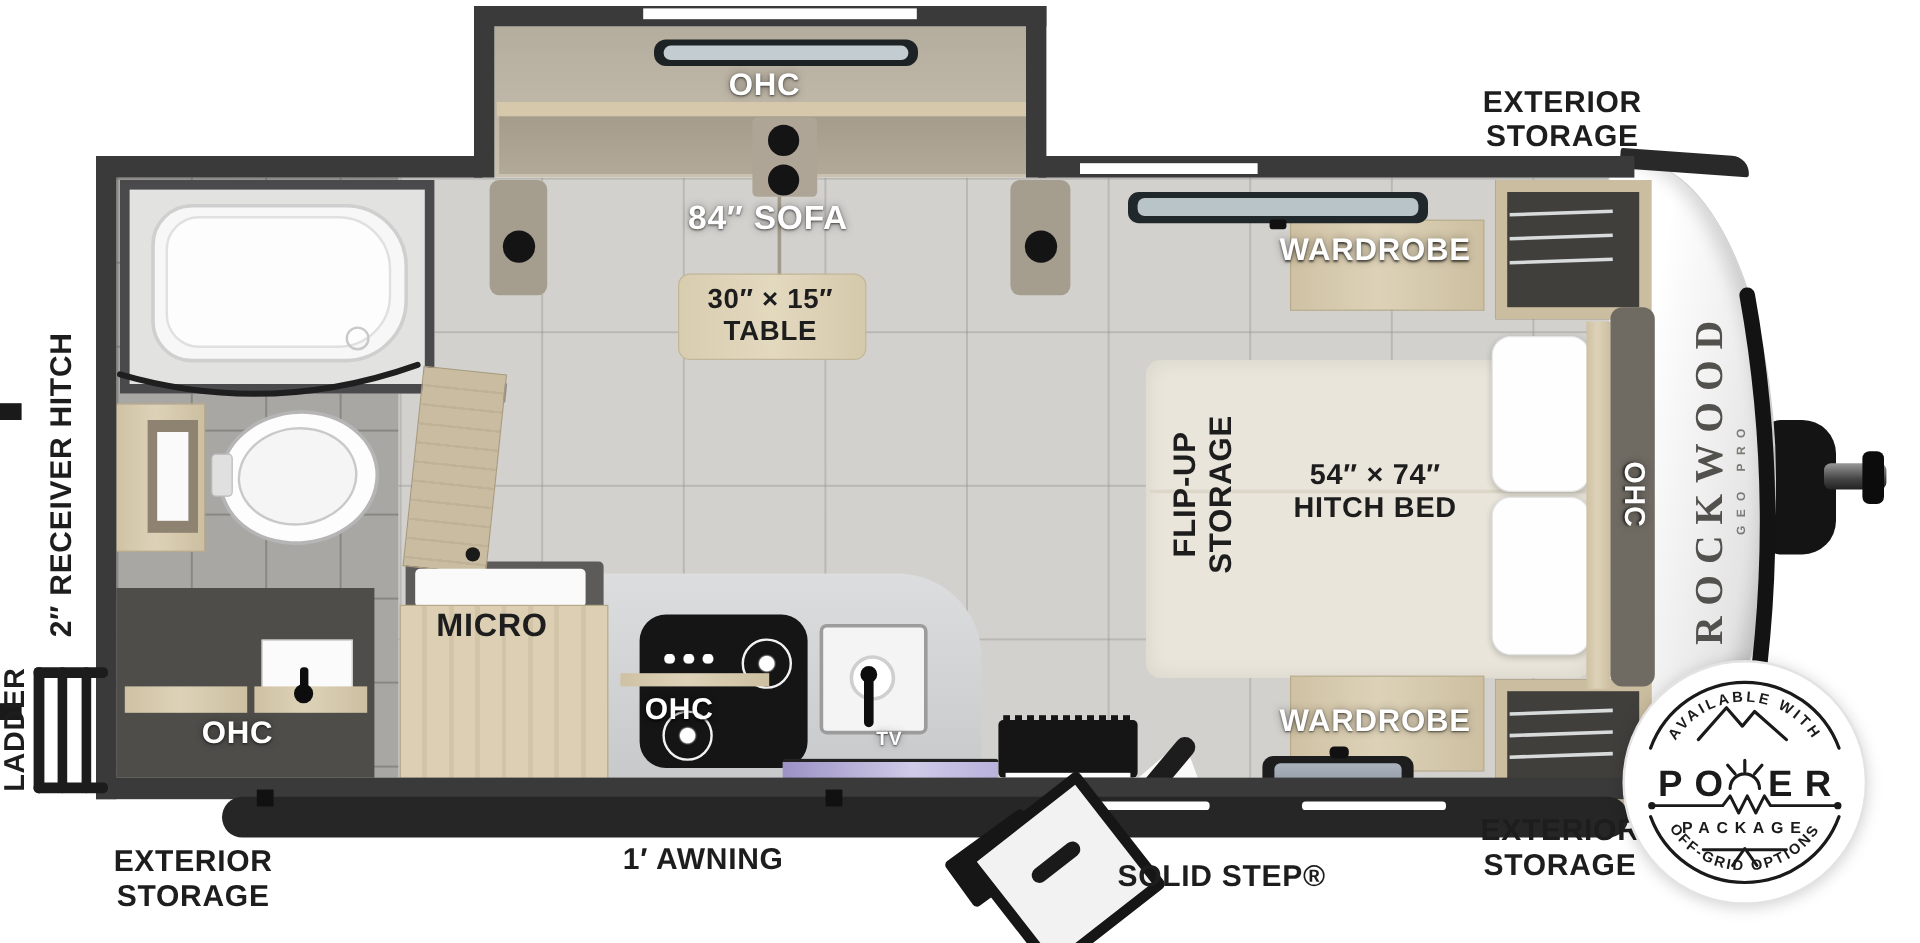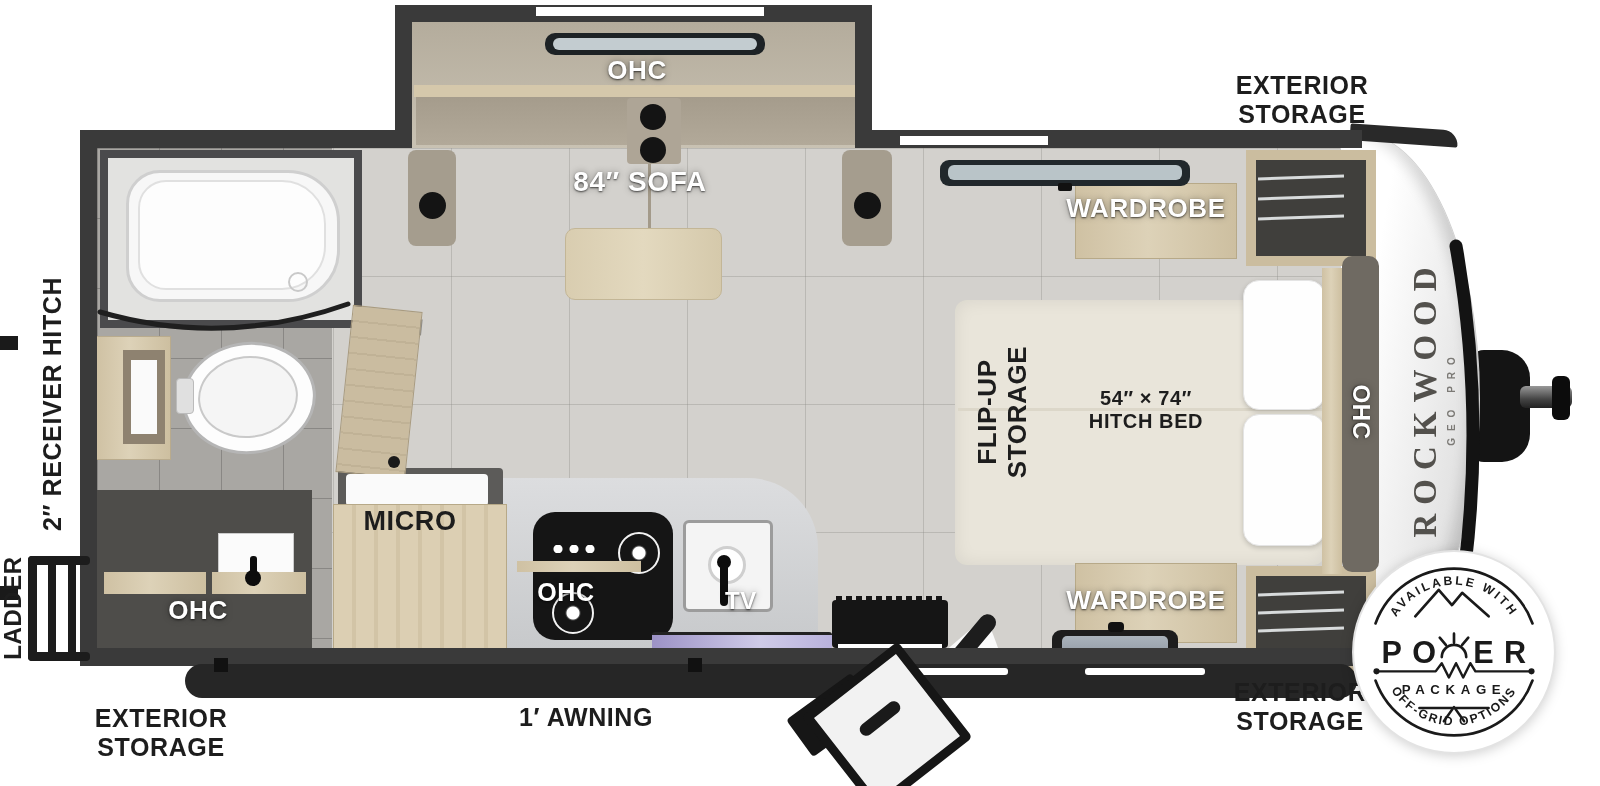--- a/index.html
+++ b/index.html
@@ -210,47 +210,52 @@
   <div class="abs" style="left:28px;top:556px;width:62px;height:9px;background:#1c1c1c;border-radius:4px;z-index:33"></div>
   <div class="abs" style="left:28px;top:652px;width:62px;height:9px;background:#1c1c1c;border-radius:4px;z-index:33"></div>
   <div class="abs" style="left:28px;top:556px;width:9px;height:105px;background:#1c1c1c;border-radius:4px;z-index:33"></div>
   <div class="abs" style="left:48px;top:556px;width:8px;height:105px;background:#1c1c1c;border-radius:4px;z-index:33"></div>
   <div class="abs" style="left:68px;top:556px;width:8px;height:105px;background:#1c1c1c;border-radius:4px;z-index:33"></div>
   <div class="abs" style="left:0px;top:336px;width:18px;height:14px;background:#1a1a1a;z-index:33"></div>
   <div class="abs" style="left:0px;top:586px;width:18px;height:14px;background:#1a1a1a;z-index:33"></div>
 
   <div class="lbl lbl-w" style="left:637px;top:70px;font-size:26px">OHC</div>
   <div class="lbl lbl-w" style="left:640px;top:182px;font-size:28px">84″ SOFA</div>
+  <div class="lbl" style="left:642px;top:262px;font-size:23px">
+    <div>30″ × 15″</div>
+    <div>TABLE</div>
+  </div>
   <div class="lbl" style="left:1302px;top:100px;font-size:25px">
     <div>EXTERIOR</div>
     <div>STORAGE</div>
   </div>
   <div class="lbl lbl-w" style="left:1146px;top:208px;font-size:26px">WARDROBE</div>
   <div class="lbl lbl-w" style="left:1146px;top:600px;font-size:26px">WARDROBE</div>
   <div class="lbl vlbl" style="left:1002px;top:412px;font-size:26px">
     <div>FLIP-UP</div>
     <div>STORAGE</div>
   </div>
-  <div class="lbl" style="left:1146px;top:410px;font-size:20px">
+  <div class="lbl" style="left:1146px;top:410px;font-size:24px">
     <div>54″ × 74″</div>
     <div>HITCH BED</div>
   </div>
   <div class="lbl lbl-w vlbl-cw" style="left:1361px;top:412px;font-size:24px">OHC</div>
   <div class="lbl lbl-w" style="left:198px;top:610px;font-size:26px">OHC</div>
   <div class="lbl" style="left:410px;top:522px;font-size:27px">MICRO</div>
   <div class="lbl lbl-w" style="left:566px;top:592px;font-size:25px">OHC</div>
-  <div class="lbl lbl-w" style="left:741px;top:601px;font-size:24px">TV</div>
+  <div class="lbl lbl-w" style="left:741px;top:617px;font-size:16px">TV</div>
   <div class="lbl vlbl" style="left:52px;top:404px;font-size:25px">2″ RECEIVER HITCH</div>
   <div class="lbl vlbl" style="left:13px;top:608px;font-size:24px">LADDER</div>
   <div class="lbl" style="left:161px;top:733px;font-size:25px">
     <div>EXTERIOR</div>
     <div>STORAGE</div>
   </div>
   <div class="lbl" style="left:586px;top:717px;font-size:25px">1′ AWNING</div>
   <div class="lbl" style="left:1018px;top:731px;font-size:25px">
+    <div>SOLID STEP®</div>
   </div>
   <div class="lbl" style="left:1300px;top:707px;font-size:25px">
     <div>EXTERIOR</div>
     <div>STORAGE</div>
   </div>
 
   <svg class="abs" style="left:1350px;top:548px;z-index:60;filter:drop-shadow(0 2px 6px rgba(0,0,0,.18))" width="208" height="208" viewBox="0 0 204 204">
     <circle cx="102" cy="102" r="99" fill="#ffffff" stroke="#e3e3e3" stroke-width="2"></circle>
     <path d="M25,74 A82,82 0 0 1 179,74" stroke="#1a1a1a" stroke-width="2.6" fill="none" stroke-linecap="round"></path>
     <path d="M25,130 A82,82 0 0 0 179,130" stroke="#1a1a1a" stroke-width="2.6" fill="none" stroke-linecap="round"></path>

